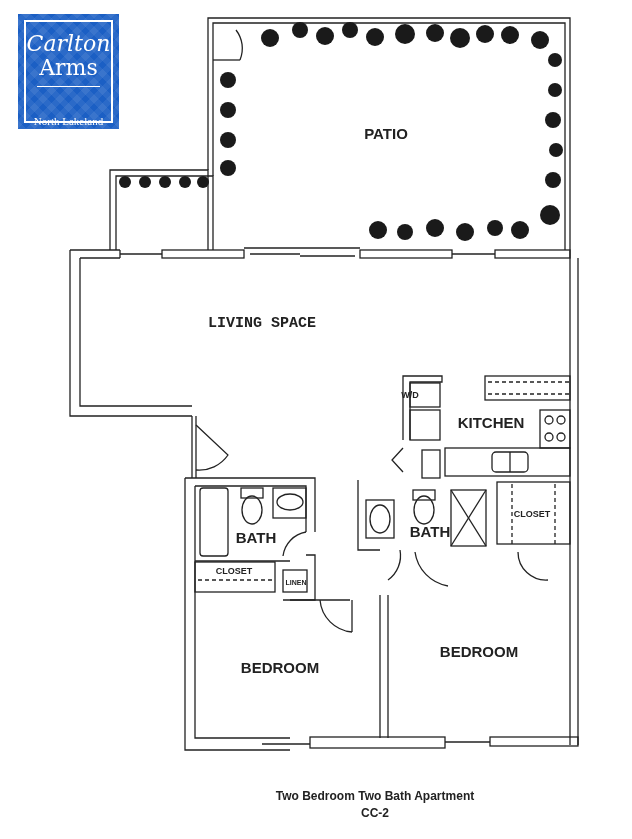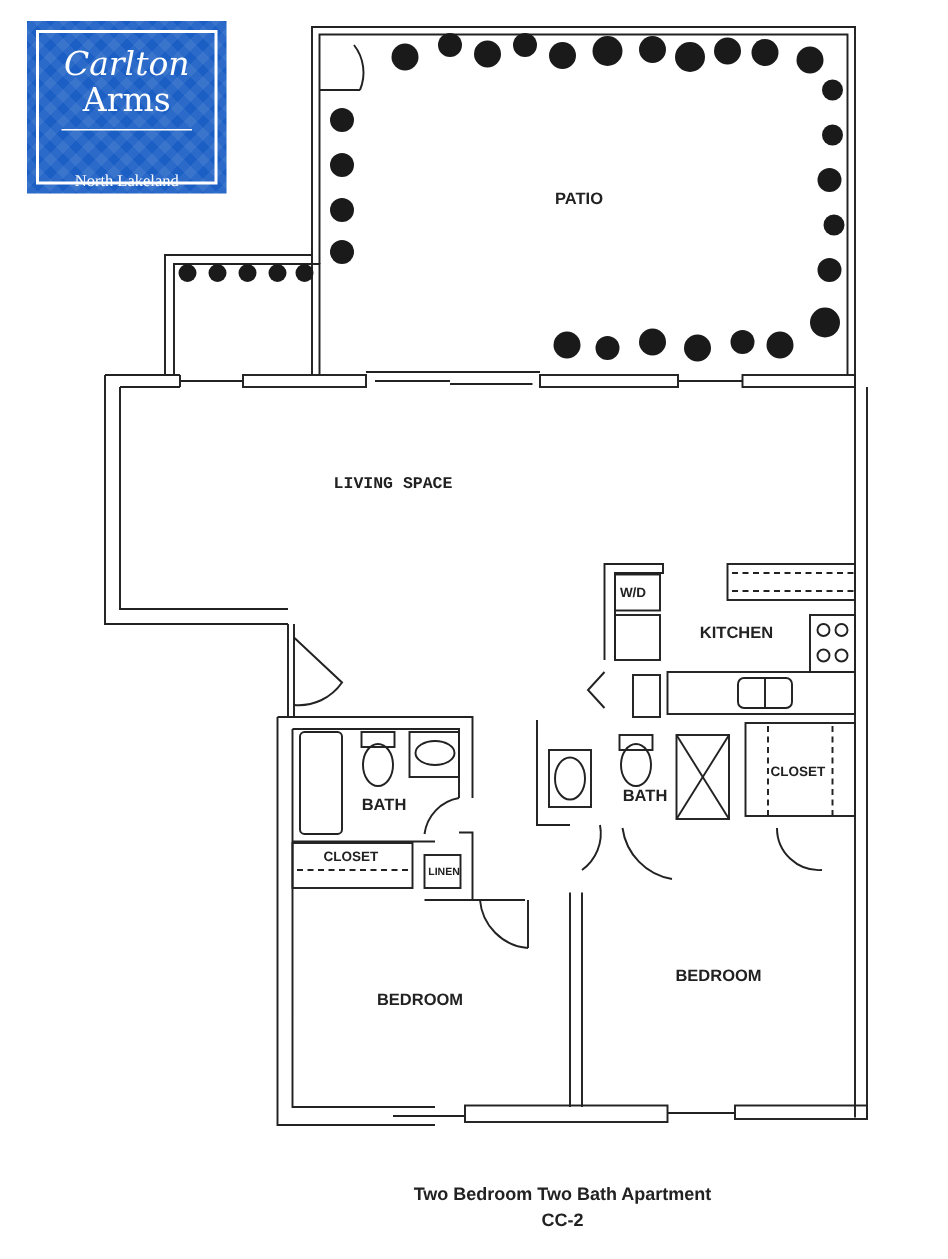--- a/index.html
+++ b/index.html
@@ -1,26 +1,26 @@
 <!DOCTYPE html>
 <html><head>
 <meta charset="utf-8">
 <style>
   html,body{margin:0;padding:0;background:#fff;}
   body{width:632px;height:839px;position:relative;overflow:hidden;font-family:"Liberation Sans",sans-serif;}
-  #logo{position:absolute;left:18px;top:14px;width:133px;height:115px;background:#1b5fc4;
+  #logo{position:absolute;left:18px;top:14px;width:101px;height:115px;background:#1b5fc4;
     background-image:repeating-linear-gradient(45deg,rgba(255,255,255,0.07) 0 6px,transparent 6px 12px),repeating-linear-gradient(-45deg,rgba(255,255,255,0.07) 0 6px,transparent 6px 12px);}
   #logo .inner{position:absolute;left:6px;top:6px;right:6px;bottom:6px;border:2px solid #fff;text-align:center;color:#fff;}
   #logo .t1{font-family:"DejaVu Serif",serif;font-style:italic;font-size:22px;line-height:24px;margin-top:10px;}
   #logo .t2{font-family:"DejaVu Serif",serif;font-size:22px;line-height:24px;}
   #logo hr{border:0;border-top:1px solid #fff;width:74%;margin:6px auto 4px;}
   #logo .t3{font-family:"Liberation Serif",serif;font-size:11px;margin-top:28px;}
   svg{position:absolute;left:0;top:0;}
   .lbl{position:absolute;font-weight:bold;color:#222;white-space:nowrap;transform:translate(-50%,-50%);}
-  .room{font-size:11px;}
+  .room{font-size:15px;}
   .small{font-size:9px;}
   .tiny{font-size:7px;}
   #caption{position:absolute;left:0;width:750px;top:788px;text-align:center;font-size:12px;font-weight:bold;color:#222;line-height:17px;}
 </style>
 </head>
 <body>
 
 <div id="logo">
   <div class="inner">
     <div class="t1">Carlton</div>
@@ -161,21 +161,21 @@
     <line x1="555" y1="484" x2="555" y2="544" stroke-dasharray="4,3"></line>
     <path d="M415,552 A40,40 0 0 0 448,586"></path>
     <path d="M518,552 A28,28 0 0 0 548,580"></path>
     <path d="M400,550 A30,30 0 0 1 388,580"></path>
   </g>
 </svg>
 
 <div class="lbl room" style="left:386px;top:133px;">PATIO</div>
 <div class="lbl room" style="left:262px;top:323px;font-family:Liberation Mono, monospace;">LIVING SPACE</div>
 <div class="lbl room" style="left:491px;top:422px;">KITCHEN</div>
-<div class="lbl small" style="left:422px;top:395px;">W/D</div>
+<div class="lbl small" style="left:410px;top:395px;">W/D</div>
 <div class="lbl room" style="left:256px;top:537px;">BATH</div>
 <div class="lbl room" style="left:430px;top:531px;">BATH</div>
 <div class="lbl small" style="left:234px;top:571px;">CLOSET</div>
 <div class="lbl small" style="left:532px;top:514px;">CLOSET</div>
 <div class="lbl tiny" style="left:296px;top:582px;">LINEN</div>
 <div class="lbl room" style="left:280px;top:667px;">BEDROOM</div>
 <div class="lbl room" style="left:479px;top:651px;">BEDROOM</div>
 
 <div id="caption">
   <div>Two Bedroom Two Bath Apartment</div>

